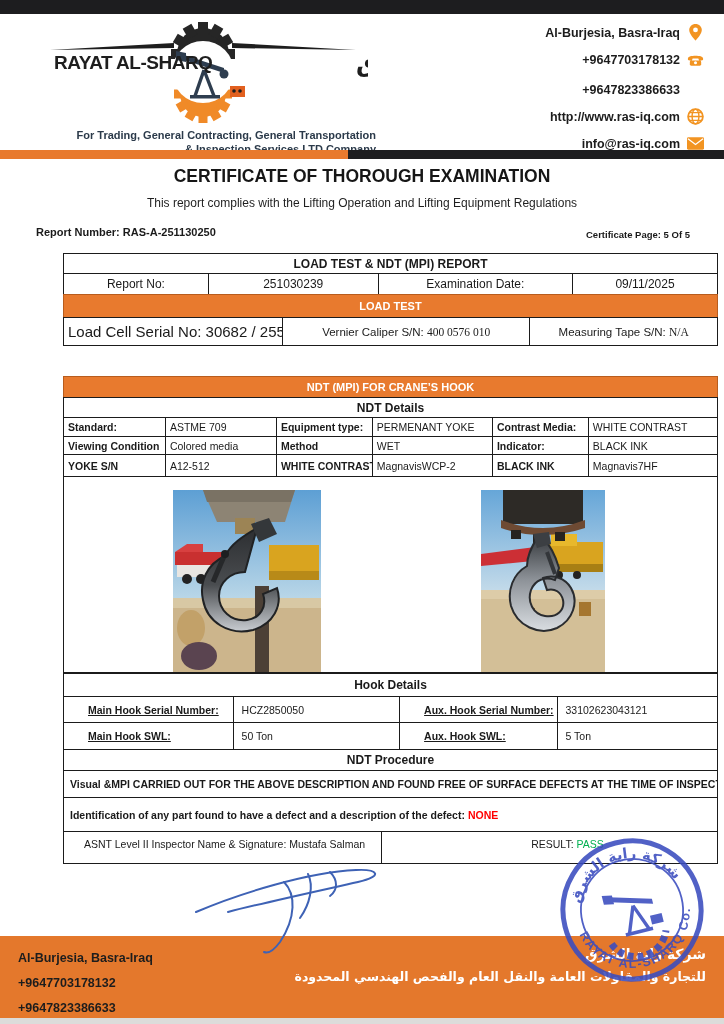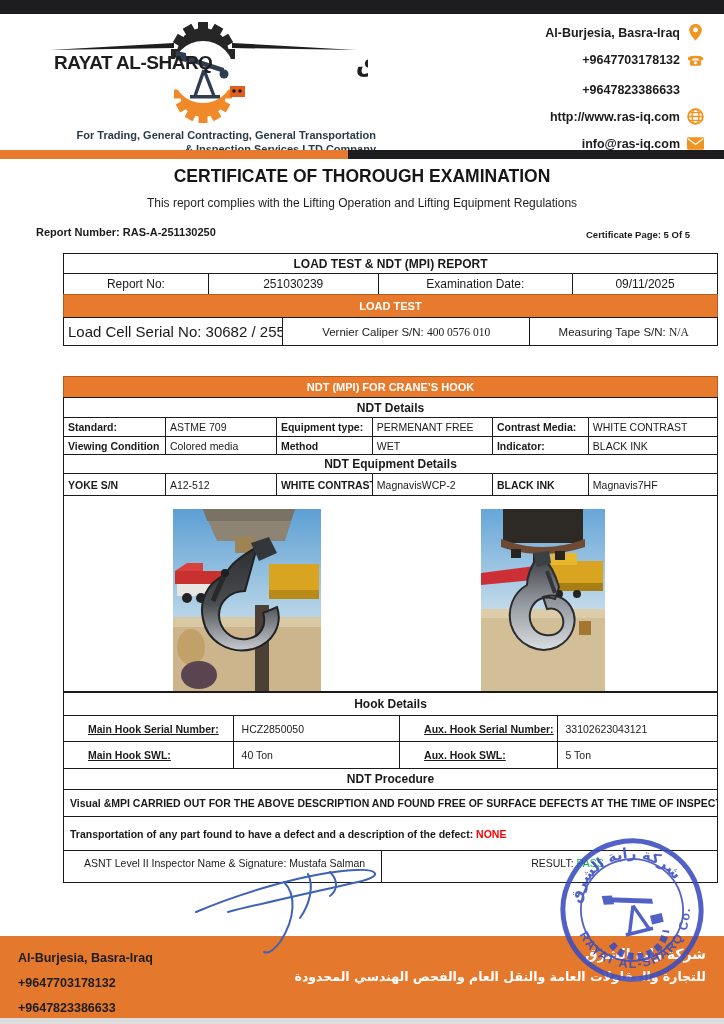--- a/index.html
+++ b/index.html
@@ -223,39 +223,32 @@
             <td class="c b" style="height:19px;font-size:12px;">NDT Details</td>
           </tr>
     </tbody>
       </table>
     <table>
       <tbody>
           <tr style="height:19px;">
         <td class="b small" style="width:15.5%;">Standard:</td>
         <td class="small" style="width:17%;">ASTME 709</td>
         <td class="b small" style="width:14.5%;">Equipment type:</td>
-        <td class="small" style="width:18.5%;">PERMENANT FREE</td>
+        <td class="small" style="width:18.5%;">PERMENANT YOKE</td>
         <td class="b small" style="width:14.5%;">Contrast Media:</td>
         <td class="small" style="width:20%;">WHITE CONTRAST</td>
       </tr>
       <tr style="height:18px;">
         <td class="b small">Viewing Condition</td>
         <td class="small">Colored media</td>
         <td class="b small">Method</td>
         <td class="small">WET</td>
         <td class="b small">Indicator:</td>
         <td class="small">BLACK INK</td>
       </tr>
-    </tbody>
-      </table>
-    <table>
-      <tbody>
-          <tr>
-            <td class="c b" style="height:18px;font-size:12px;">NDT Equipment Details</td>
-          </tr>
     </tbody>
       </table>
     <table>
       <tbody>
           <tr style="height:22px;">
         <td class="b small" style="width:15.5%;">YOKE S/N</td>
         <td class="small" style="width:17%;">A12-512</td>
         <td class="b small" style="width:14.5%;">WHITE CONTRAST</td>
         <td class="small" style="width:18.5%;">MagnavisWCP-2</td>
         <td class="b small" style="width:14.5%;">BLACK INK</td>
@@ -361,21 +354,21 @@
         <td class="b small" style="width:26%;padding-left:8px;">
           <span class="u">Main Hook Serial Number:</span></td>
         <td class="small" style="width:25.5%;padding-left:8px;">HCZ2850050</td>
         <td class="b small" style="width:24%;padding-left:8px;">
           <span class="u">Aux. Hook Serial Number:</span></td>
         <td class="small" style="width:24.5%;padding-left:8px;">33102623043121</td>
       </tr>
       <tr style="height:27px;">
         <td class="b small" style="padding-left:8px;">
           <span class="u">Main Hook SWL:</span></td>
-        <td class="small" style="padding-left:8px;">40 Ton</td>
+        <td class="small" style="padding-left:8px;">50 Ton</td>
         <td class="b small" style="padding-left:8px;">
           <span class="u">Aux. Hook SWL:</span></td>
         <td class="small" style="padding-left:8px;">5 Ton</td>
       </tr>
     </tbody>
       </table>
     <table>
       <tbody>
           <tr>
             <td class="c b" style="height:20px;font-size:12px;">NDT Procedure</td>
@@ -386,21 +379,21 @@
       <tbody>
           <tr>
             <td class="b small" style="height:26px;padding-left:6px;">Visual &amp;MPI CARRIED OUT FOR THE ABOVE DESCRIPTION AND FOUND FREE OF SURFACE DEFECTS AT THE TIME OF INSPECTION</td>
           </tr>
     </tbody>
       </table>
     <table>
       <tbody>
           <tr>
             <td class="b small" style="height:33px;padding-left:6px;">
-        <span>Transportation of any part found to have a defect and a description of the defect:</span>
+        <span>Identification of any part found to have a defect and a description of the defect:</span>
         <span class="red">NONE</span>
       </td>
           </tr>
     </tbody>
       </table>
     <table>
       <tbody>
           <tr style="height:32px;">
         <td class="small" style="width:50%;padding-left:20px;vertical-align:top;padding-top:6px;">
           <span class="b">ASNT Level II Inspector Name &amp; Signature:</span>

